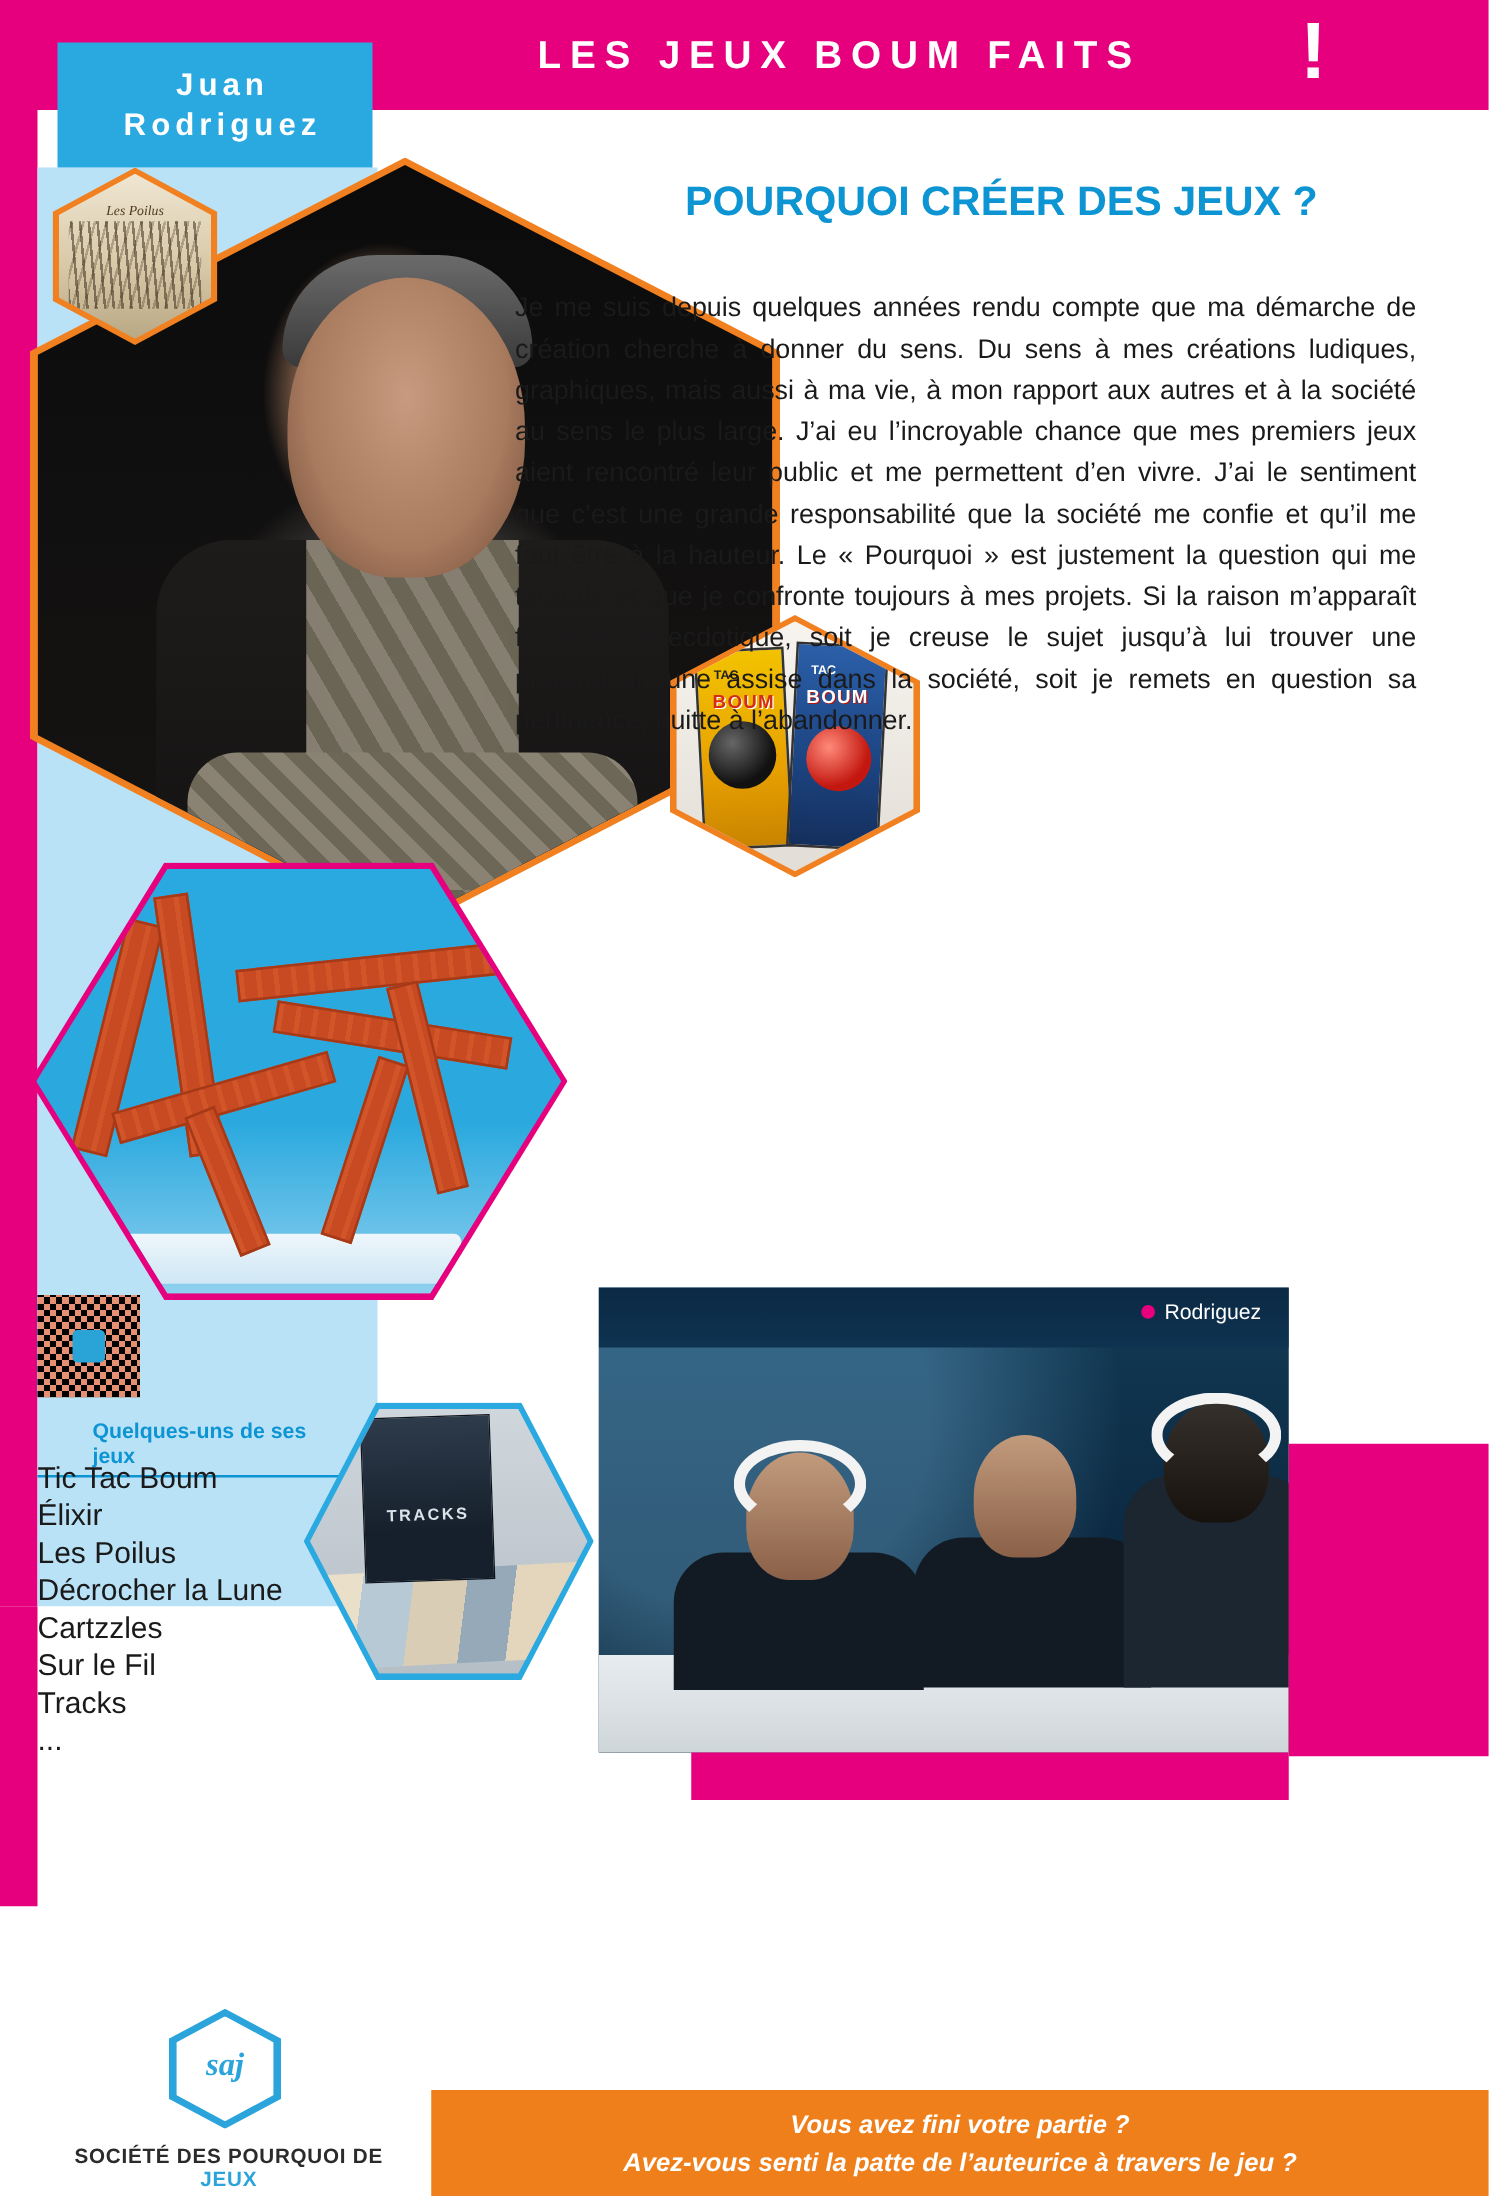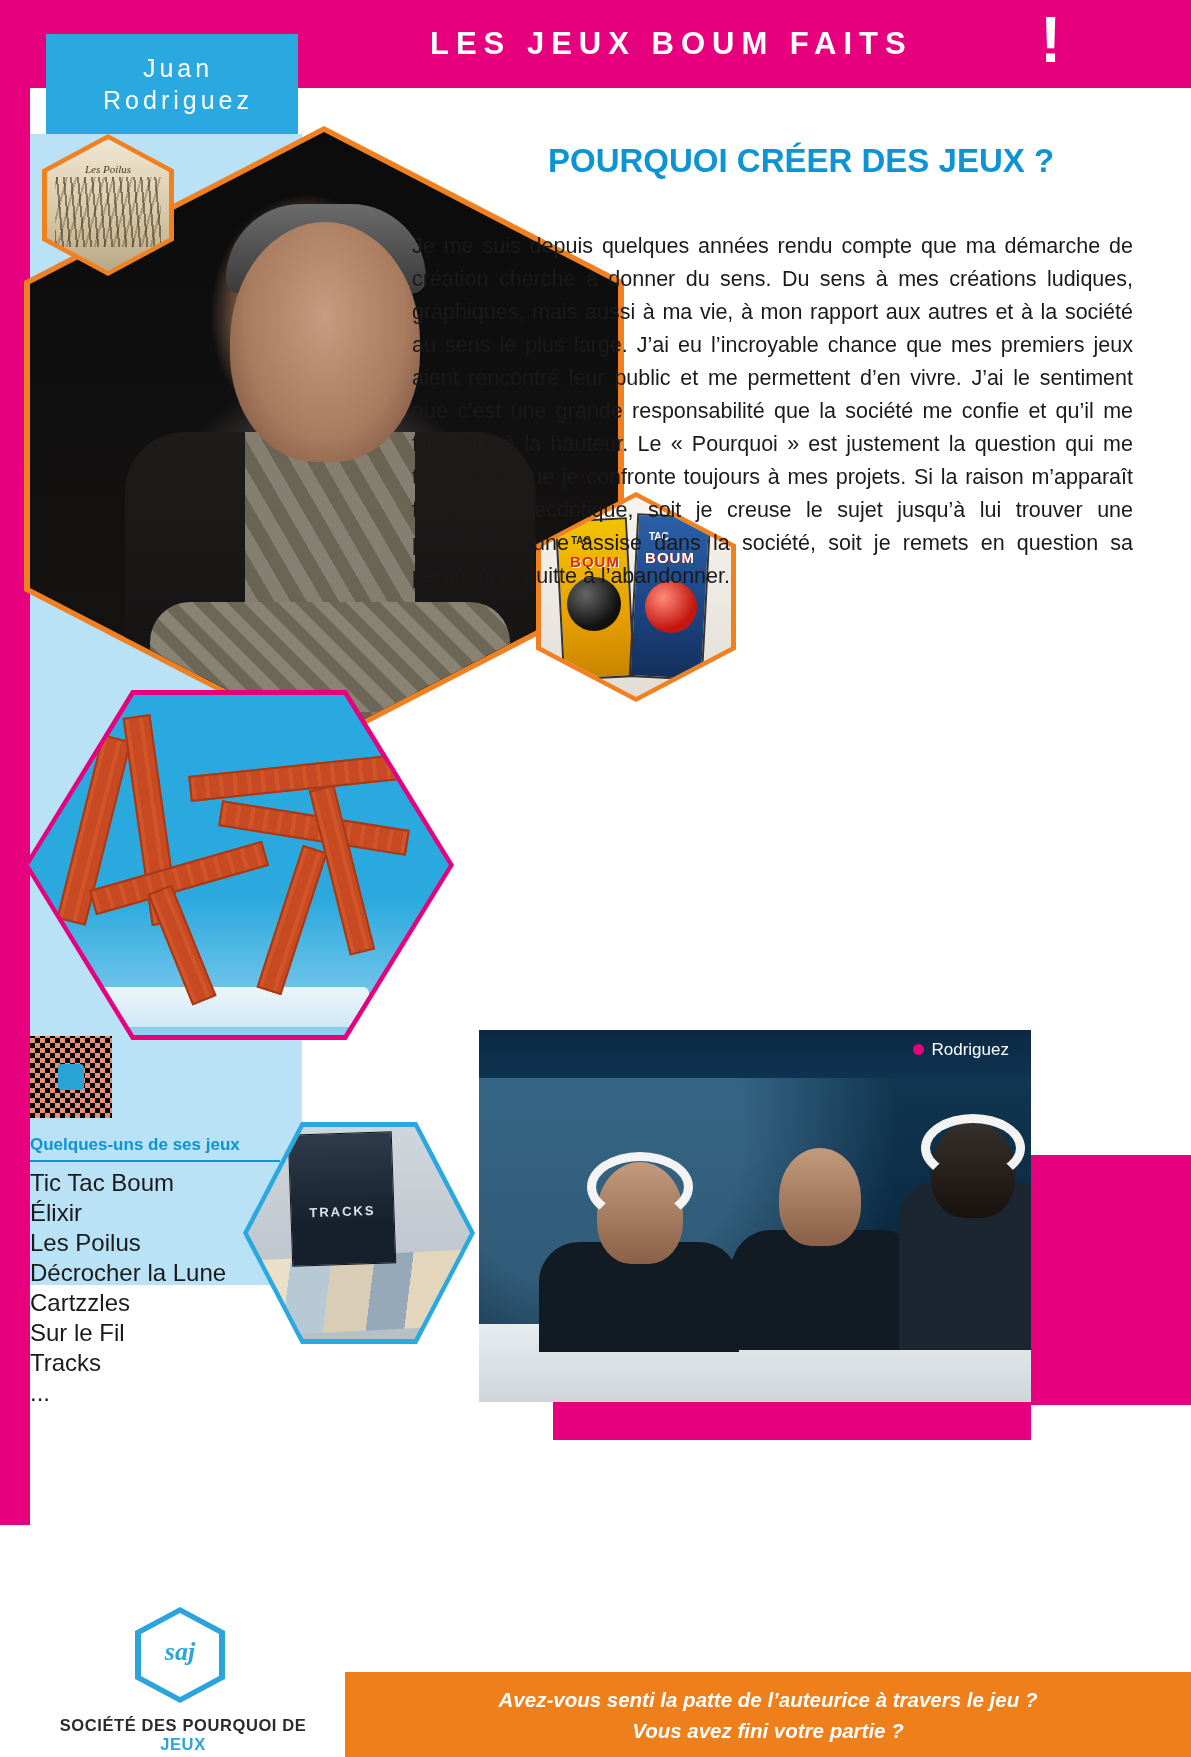--- a/index.html
+++ b/index.html
@@ -56,21 +56,21 @@
   .name-badge {
     position: absolute;
     left: 46px; top: 34px;
     width: 252px; height: 100px;
     background: #29a9e0;
     text-align: center;
     padding-top: 18px;
   }
   .name-badge .l1, .name-badge .l2 {
     color: #ffffff;
-    font-weight: normal;
+    font-weight: bold;
     letter-spacing: 4px;
     line-height: 32px;
     padding-left: 12px;
   }
   .name-badge .l1 { font-size: 25px; }
   .name-badge .l2 { font-size: 25px; }
 
   
   .blue-panel {
     position: absolute;
@@ -302,20 +302,21 @@
   }
   .games-title {
     position: absolute;
     left: 30px; top: 1135px;
     width: 250px;
     color: #0d94d2;
     font-size: 17px;
     font-weight: bold;
     border-bottom: 2px solid #0d94d2;
     padding-bottom: 5px;
+    padding-left: 44px;
   }
   .games-list {
     position: absolute;
     left: 30px; top: 1168px;
     width: 250px;
     font-size: 24px;
     line-height: 30px;
     color: #1a1a1a;
   }
 
@@ -576,15 +577,15 @@
 <div class="logo-hex">
   <div class="b"></div>
   <div class="i"></div>
   <div class="saj">saj</div>
 </div>
 <div class="logo-text">
   <span>SOCIÉTÉ DES POURQUOI DE </span><span class="accent">JEUX</span>
 </div>
 
 <div class="orange-box">
+  <div>Vous avez fini votre partie ?</div>
   <div>Avez-vous senti la patte de l’auteurice à travers le jeu ?</div>
-  <div>Vous avez fini votre partie ?</div>
 </div>
 
 </body></html>

